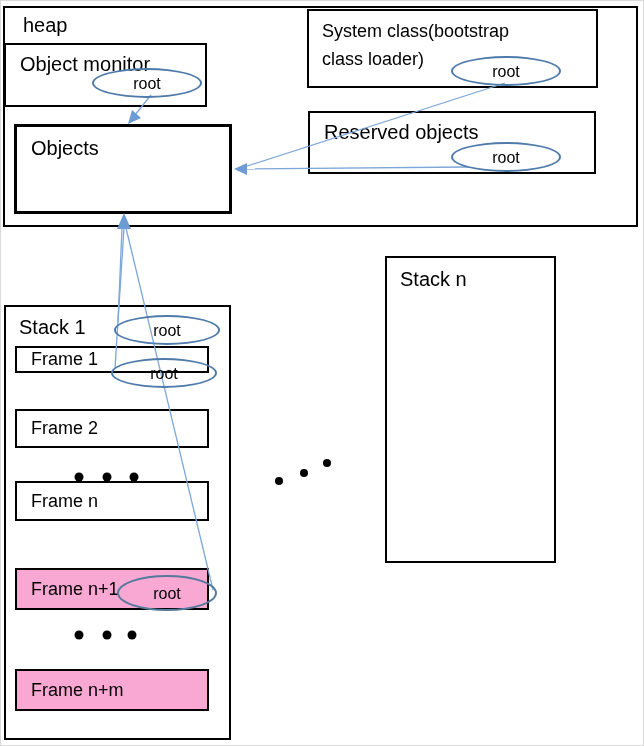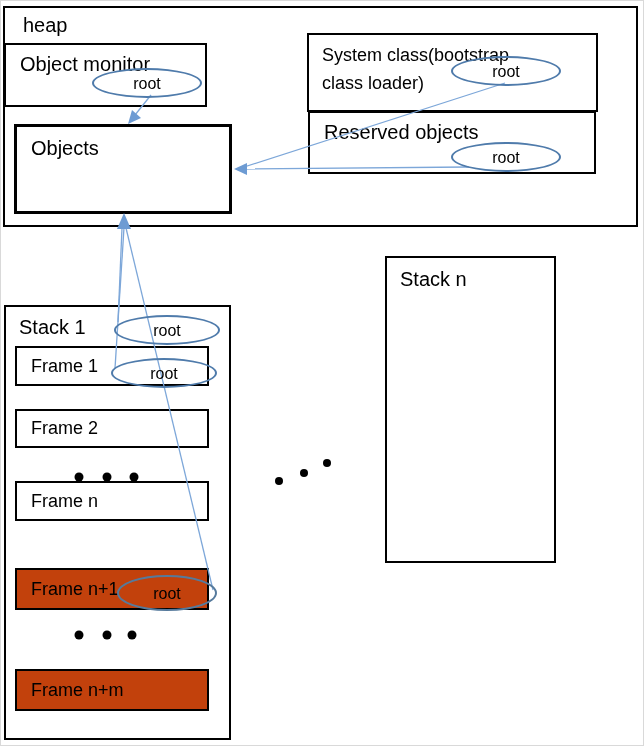--- a/index.html
+++ b/index.html
@@ -13,21 +13,21 @@
     color:#000;
     overflow:hidden;
   }
   .box{
     position:absolute;
     box-sizing:border-box;
     border:2px solid #000;
     background:#fff;
   }
   .box.thick{border-width:3px;}
-  .box.gray{background:#c2410c;}
+  .box.gray{background:#f9a8d4;}
   .lbl{
     position:absolute;
     font-size:20px;
     line-height:22px;
     white-space:nowrap;
   }
   .wrap-lbl{
     position:absolute;
     font-size:18px;
     line-height:28px;
@@ -75,33 +75,33 @@
   </div>
 
   <div class="box" style="left:3px;top:42px;width:203px;height:64px;padding-left:20px;">
     <span class="lbl" style="left:14px;top:8px;">Object monitor</span>
   </div>
 
   <div class="box thick" style="left:13px;top:123px;width:218px;height:90px;">
     <span class="lbl" style="left:14px;top:10px;">Objects</span>
   </div>
 
-  <div class="box" style="left:306px;top:32px;width:291px;height:79px;">
+  <div class="box" style="left:306px;top:8px;width:291px;height:79px;">
     <span class="wrap-lbl" style="left:13px;top:6px;right:52px;">System class(bootstrap class loader)</span>
   </div>
 
   <div class="box" style="left:307px;top:110px;width:288px;height:63px;">
     <span class="lbl" style="left:14px;top:8px;">Reserved objects</span>
   </div>
 
   <div class="box" style="left:3px;top:304px;width:227px;height:435px;">
     <span class="lbl" style="left:13px;top:9px;">Stack 1</span>
   </div>
 
-  <div class="box" style="left:14px;top:345px;width:194px;height:40px;">
+  <div class="box" style="left:14px;top:345px;width:194px;height:27px;">
     <span class="frame-lbl">Frame 1</span>
   </div>
   <div class="box" style="left:14px;top:408px;width:194px;height:39px;">
     <span class="frame-lbl">Frame 2</span>
   </div>
   <div class="box" style="left:14px;top:480px;width:194px;height:40px;">
     <span class="frame-lbl">Frame n</span>
   </div>
   <div class="box gray" style="left:14px;top:567px;width:194px;height:42px;">
     <span class="frame-lbl">Frame n+1</span>

